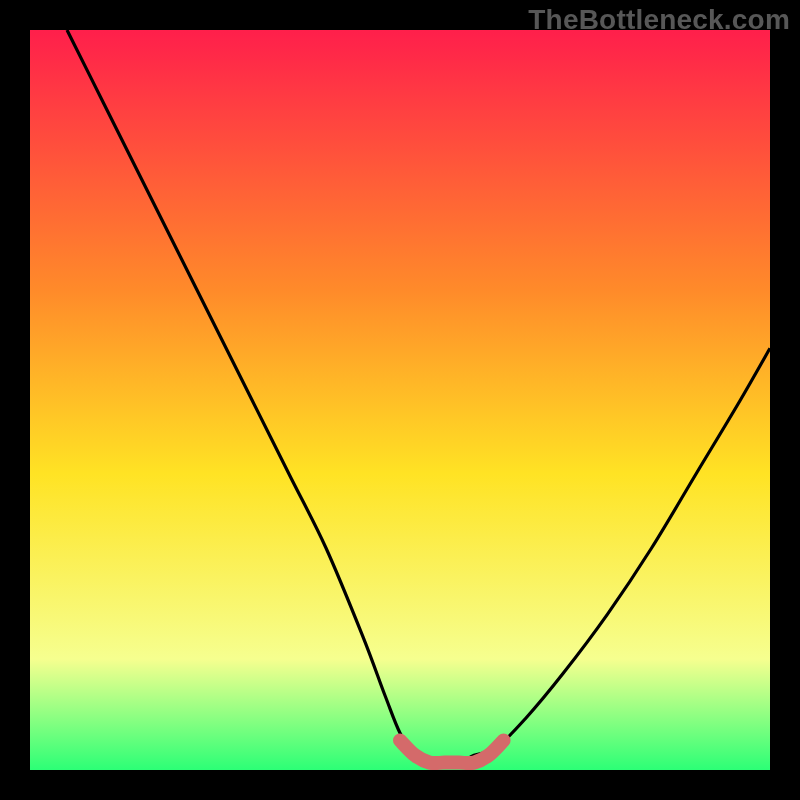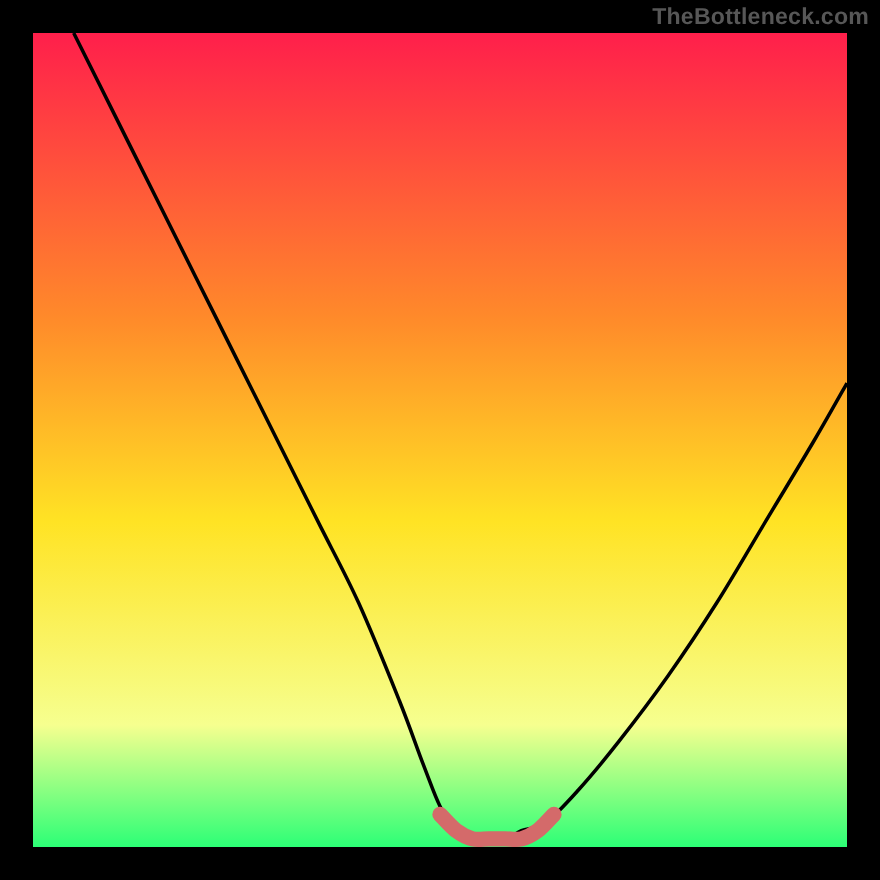--- a/index.html
+++ b/index.html
@@ -15,21 +15,21 @@
     position: relative;
     width: 800px;
     height: 800px;
     background: #000;
   }
   .watermark {
     position: absolute;
     top: 4px;
     right: 10px;
     color: #575757;
-    font-size: 21px;
+    font-size: 28px;
     font-weight: 600;
     letter-spacing: 0.2px;
     z-index: 20;
   }
   svg {
     position: absolute;
     left: 0;
     top: 0;
     display: block;
   }

